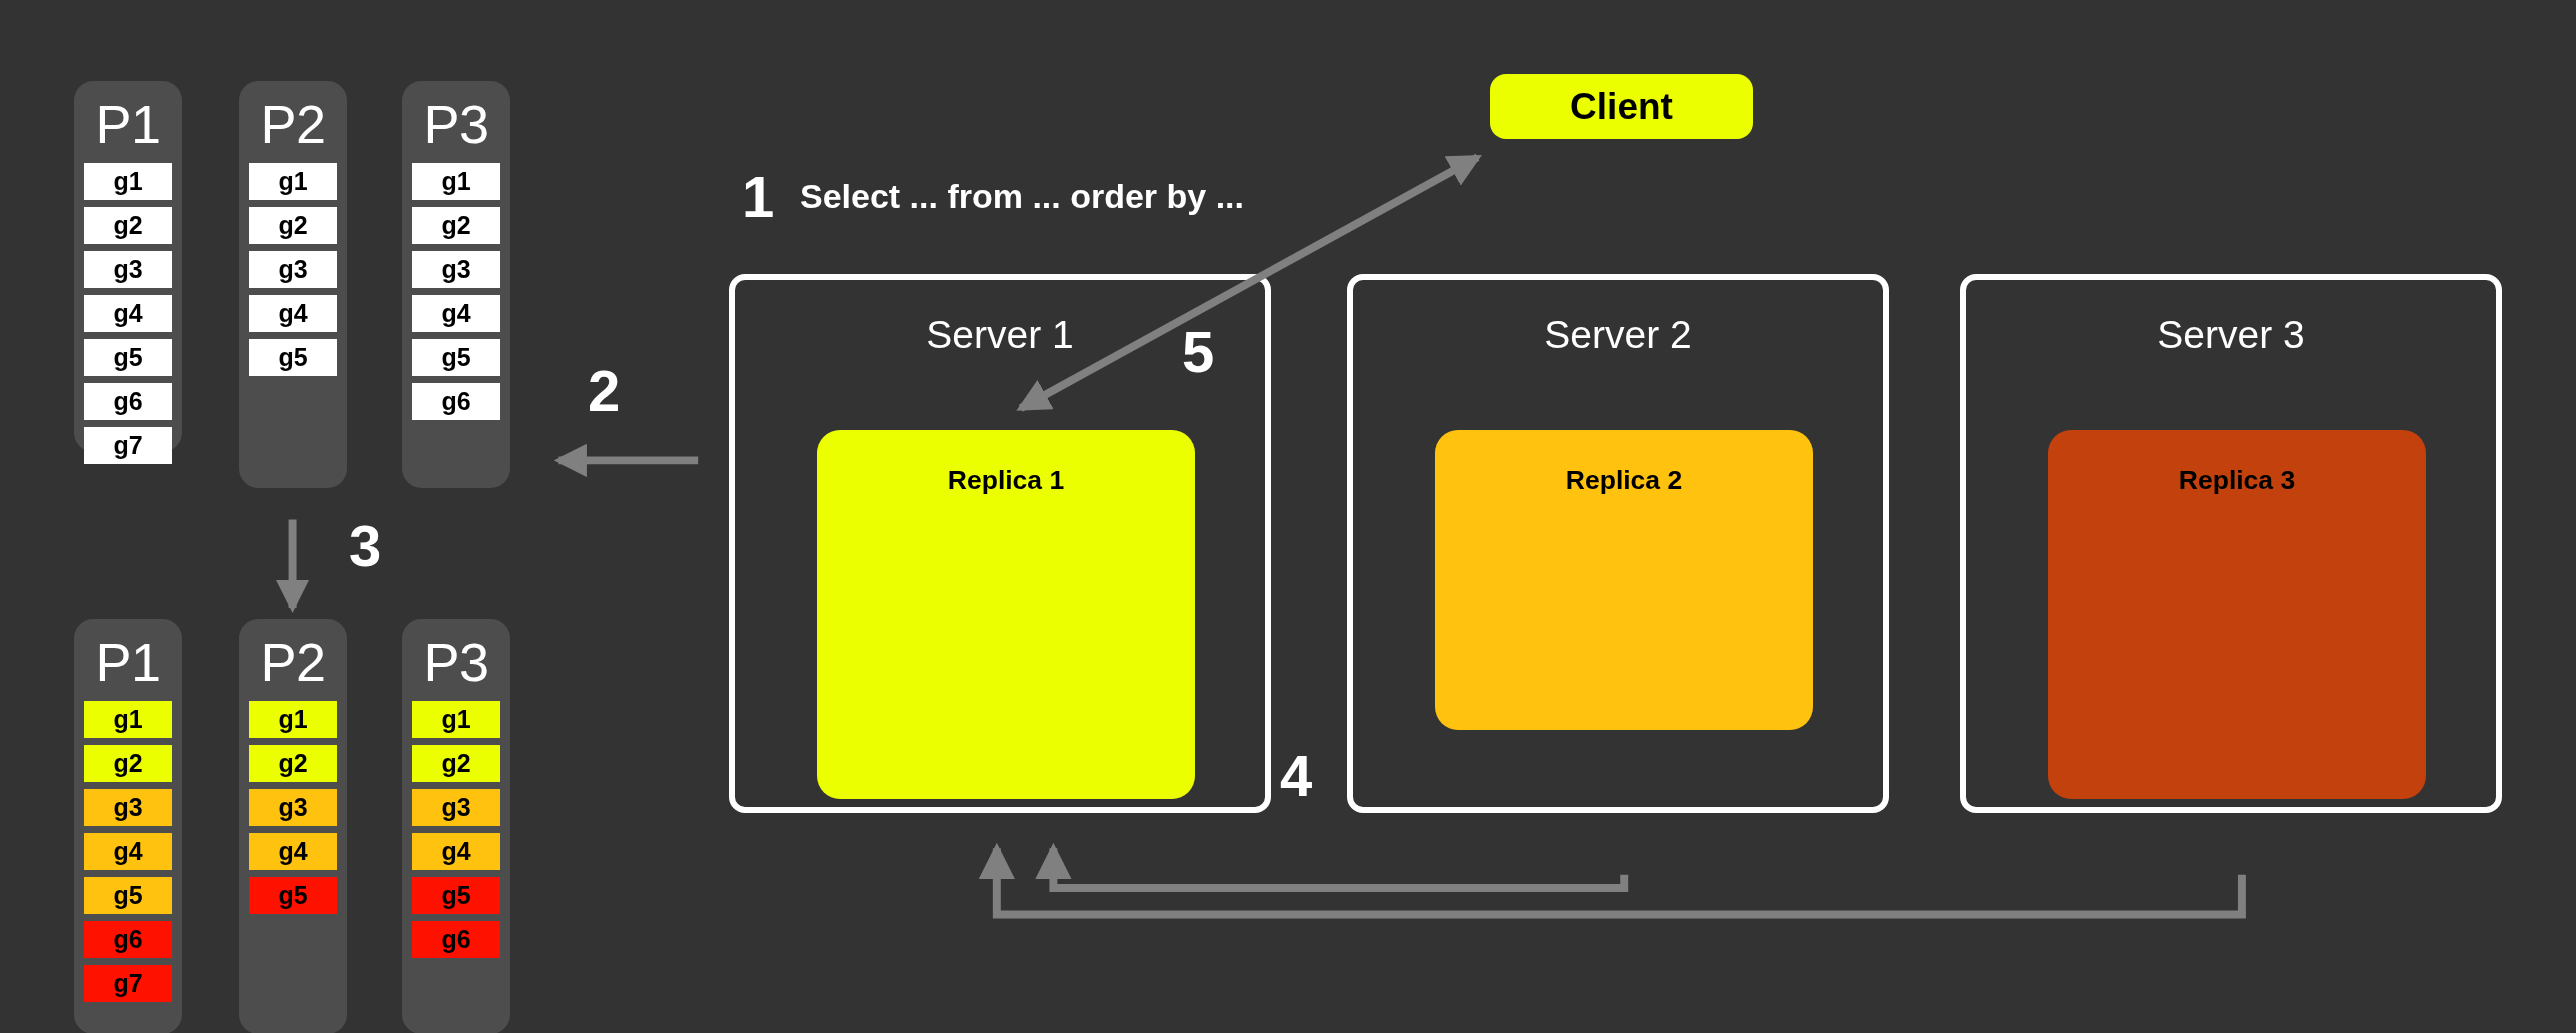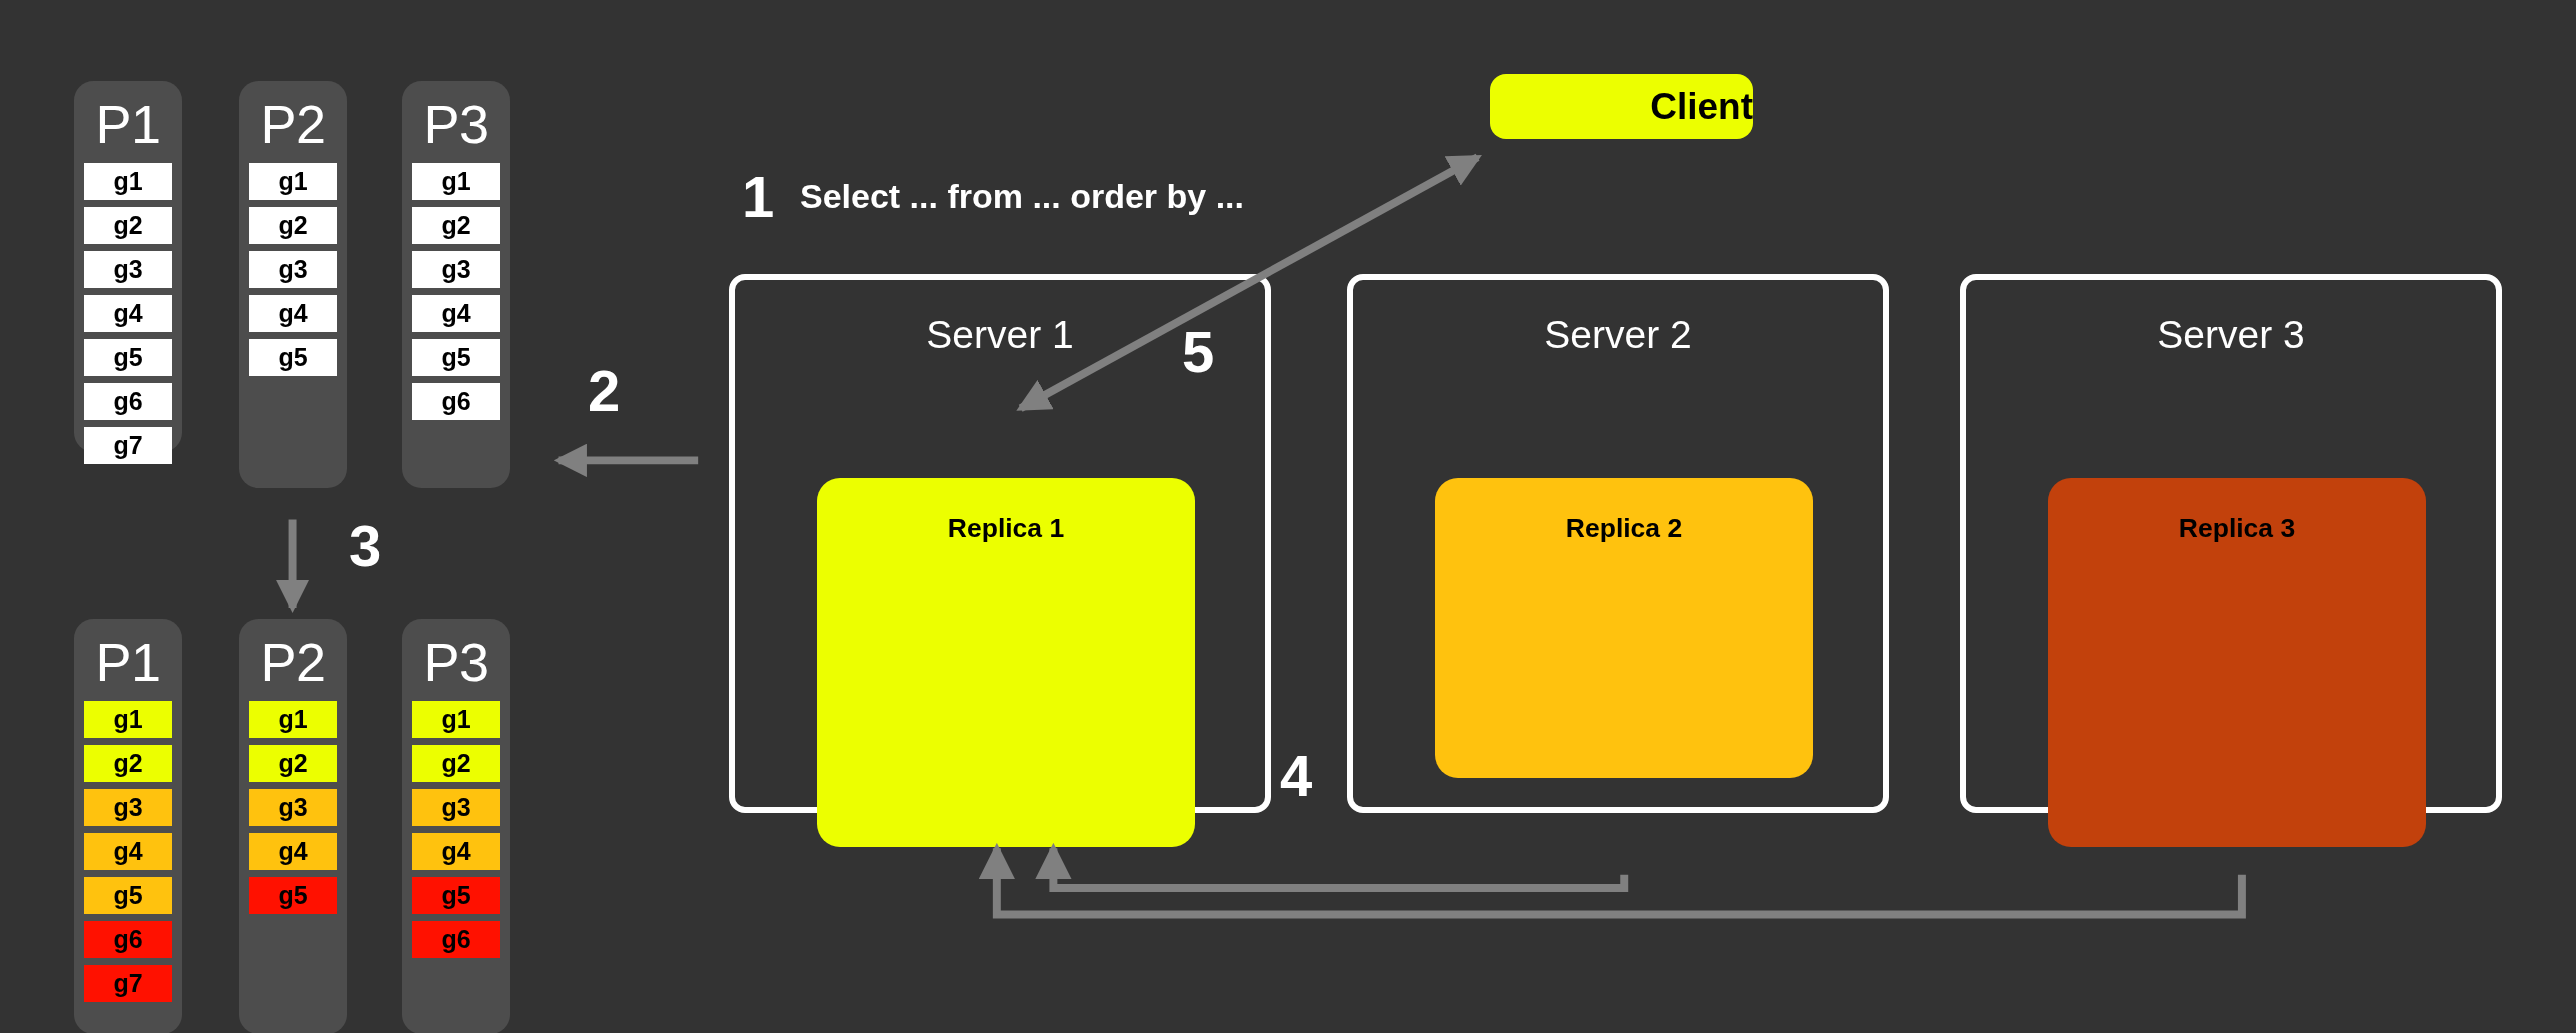--- a/index.html
+++ b/index.html
@@ -76,34 +76,33 @@
     line-height: 1;
   }
   .replica-box {
     position: absolute;
     border-radius: 23px;
     display: flex;
     justify-content: center;
     color: #000000;
     font-size: 26.5px;
     font-weight: bold;
-    margin-top: 48px;
   }
   .replica-label {
     margin-top: 37px;
     line-height: 1;
   }
 
   
   .client-box {
     position: absolute;
     border-radius: 16px;
     display: flex;
     align-items: center;
-    justify-content: flex-end;
+    justify-content: center;
     color: #000000;
     font-size: 37px;
     font-weight: bold;
     line-height: 1;
   }
 
   
   .step-num {
     position: absolute;
     color: #FFFFFF;

